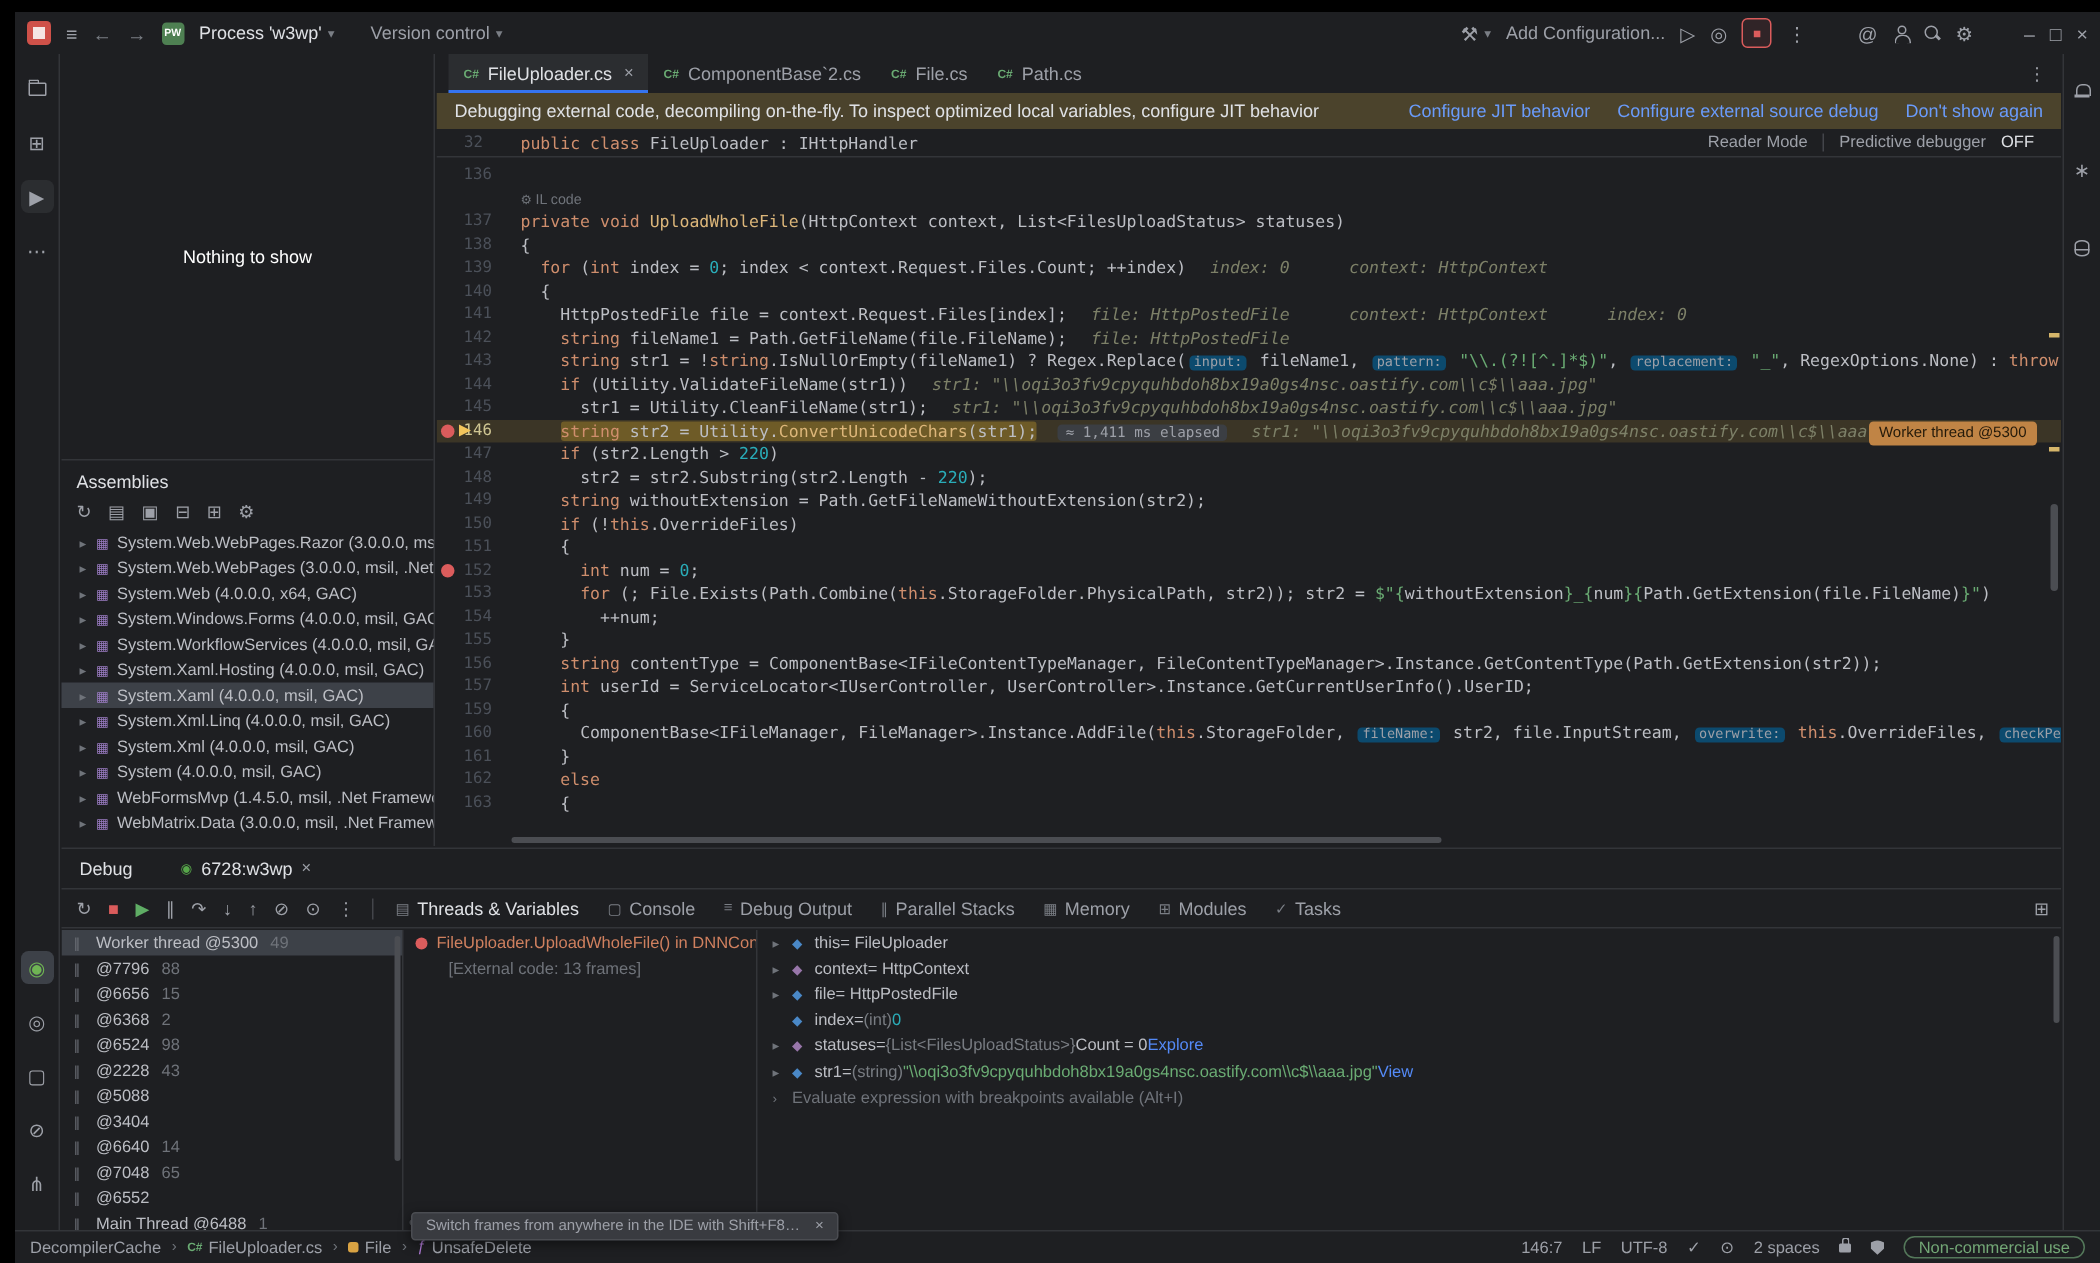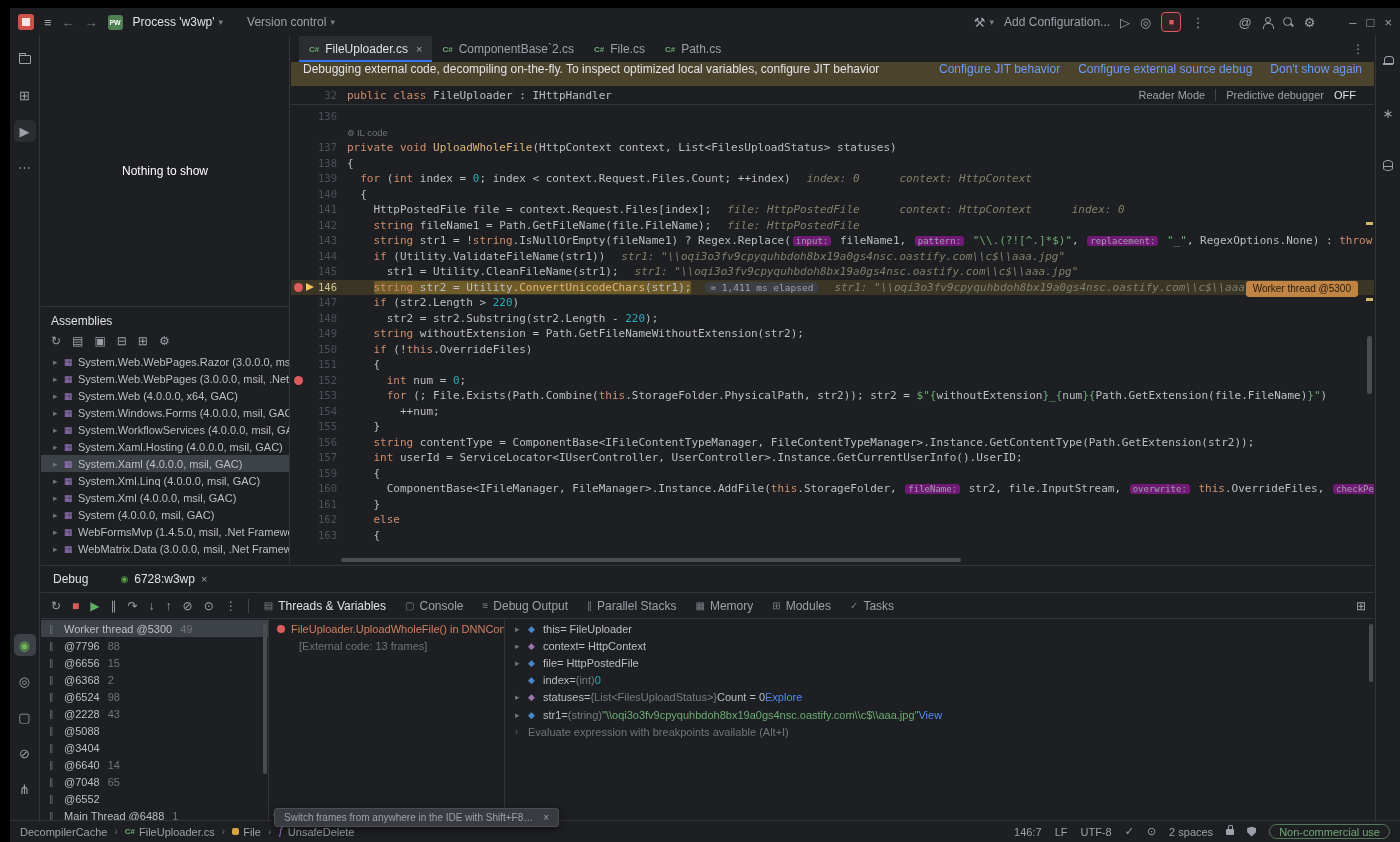--- a/index.html
+++ b/index.html
@@ -70,47 +70,47 @@
 
   
   .editor { position:absolute; left:281px; right:26px; top:0; bottom:256px; overflow:hidden; }
   .tabbar { height:26px; display:flex; align-items:stretch; padding-left:8px; }
   .tab { display:flex; align-items:center; gap:6px; padding:0 10px; color:#9da0a8; font-size:12px; position:relative; }
   .tab.active { color:#dfe1e5; background:#2b2d30; }
   .tab.active::after { content:""; position:absolute; left:0; right:0; bottom:0; height:2px; background:#3574f0; }
   .fi { color:#6aab73; font-size:8px; font-weight:bold; }
   .tx { color:#9da0a8; font-size:11px; margin-left:2px; }
   .tab-more { margin-left:auto; color:#9da0a8; padding:0 10px; display:flex; align-items:center; }
-  .banner { height:24px; background:#4b432c; display:flex; padding:0 12px; font-size:12px; gap:18px; }
+  .banner { height:24px; background:#4b432c; display:flex; align-items:center; padding:0 12px; font-size:12px; gap:18px; }
   .banner .msg { color:#dfe1e5; }
   .banner .spacer { flex:1; }
   .banner a { color:#6a9bfa; text-decoration:none; font-size:12px; white-space:nowrap; }
   .sticky { height:19px; display:flex; align-items:center; border-bottom:1px solid #333539;
             font-family:"DejaVu Sans Mono",monospace; font-size:11px; }
   .sticky .gut { font-size:10.5px; }
   .ed-flo { margin-left:auto; display:flex; align-items:center; gap:10px; padding-right:18px;
             font-family:"Liberation Sans",sans-serif; font-size:11px; color:#9da0a8; }
   .ed-flo .vsep { width:1px; height:12px; background:#43454a; }
   .ed-flo .state { color:#dfe1e5; }
 
   .codelines { position:absolute; top:71px; left:0; right:0; bottom:0; padding-top:2px; overflow:hidden; }
   .cl { height:15.5px; line-height:15.5px; display:flex; font-family:"DejaVu Sans Mono",monospace;
         font-size:11px; position:relative; white-space:pre; }
   .mark { width:18px; flex:none; position:relative; }
-  .gut { width:38px; flex:none; text-align:right; color:#4b5059; font-size:10.5px; padding-right:10px; }
+  .gut { width:38px; flex:none; text-align:right; color:#4b5059; font-size:10.5px; padding-right:25px; }
   .body { flex:1; overflow:hidden; white-space:pre; }
   .bp-dot { position:absolute; left:3px; top:3.5px; width:9px; height:9px; border-radius:50%; background:#db5c5c; }
   .exec-arrow { position:absolute; left:15px; top:3.5px; width:0; height:0; z-index:2;
                 border-left:8px solid #f2c55c; border-top:4px solid transparent; border-bottom:4px solid transparent; }
   .cl.exec { background:#3b3526; }
   .cl.exec .stmt { background:#6e5b27; border-radius:2px; }
   .cl.exec .gut { color:#cfc693; }
   .sd { color:#bcbec4; } .sk { color:#cf8e6d; } .ss { color:#6aab73; }
   .sn2 { color:#2aacb8; } .sm { color:#dcb67a; }
-  .sp { color:#9da0a8; background:#701a75; border-radius:3px; font-size:9px; padding:0 3px; margin:0 2px; }
+  .sp { color:#9da0a8; background:#0c4a6e; border-radius:3px; font-size:9px; padding:0 3px; margin:0 2px; }
   .hint { color:#7d8068; font-style:italic; margin-left:16px; }
   .badge { background:#3b3e43; color:#9da0a8; font-size:9.5px; border-radius:3px; padding:0 5px; margin-left:14px; }
   .ttag { position:absolute; right:16px; top:1px; background:#c08445; color:#241a0a; font-size:10px;
           border-radius:3px; padding:0.5px 7px; font-family:"Liberation Sans",sans-serif; }
   .ilann { color:#6f737a; font-size:9.5px; font-family:"Liberation Sans",sans-serif; }
   .ilann::before { content:"⚙ "; font-size:8.5px; }
   .escroll { position:absolute; right:2px; top:300px; width:5px; height:58px; background:#4b4d52; border-radius:3px; }
   .emark { position:absolute; right:1px; width:7px; height:3px; background:#d5b56a; }
   .hscroll { position:absolute; bottom:2px; left:50px; width:620px; height:4px; background:#4b4d52; border-radius:2px; }
 

